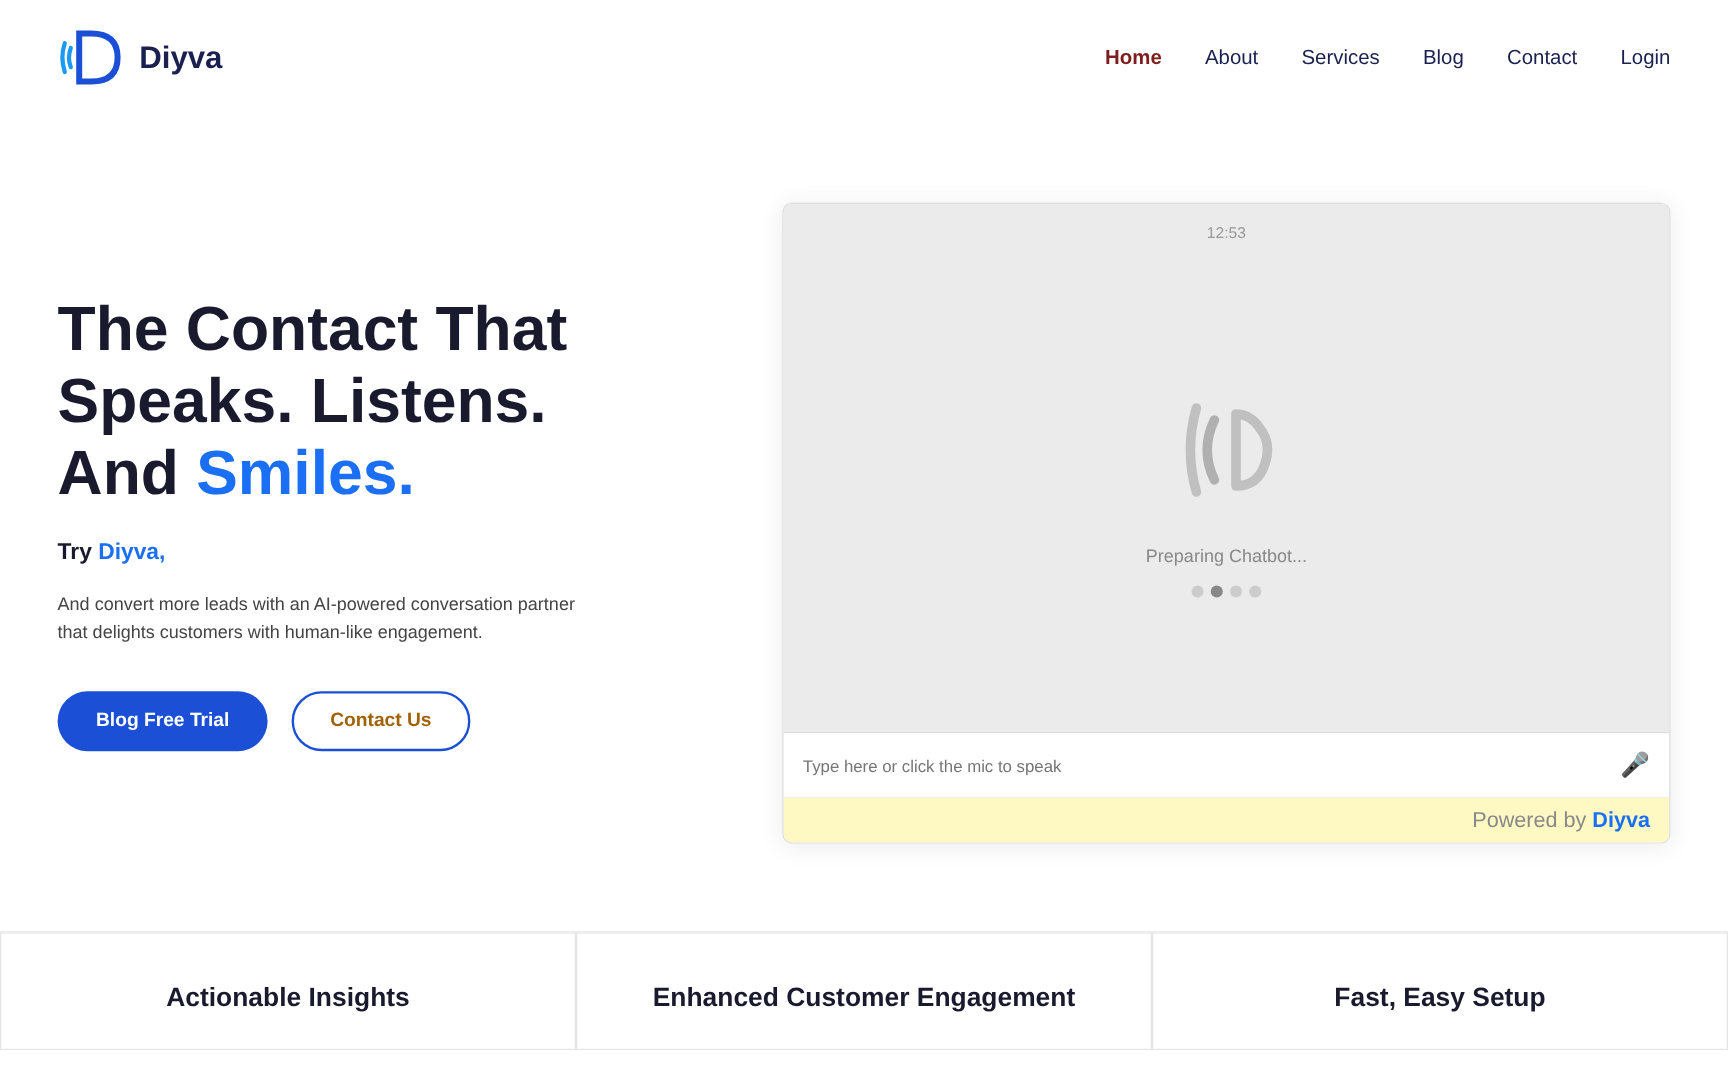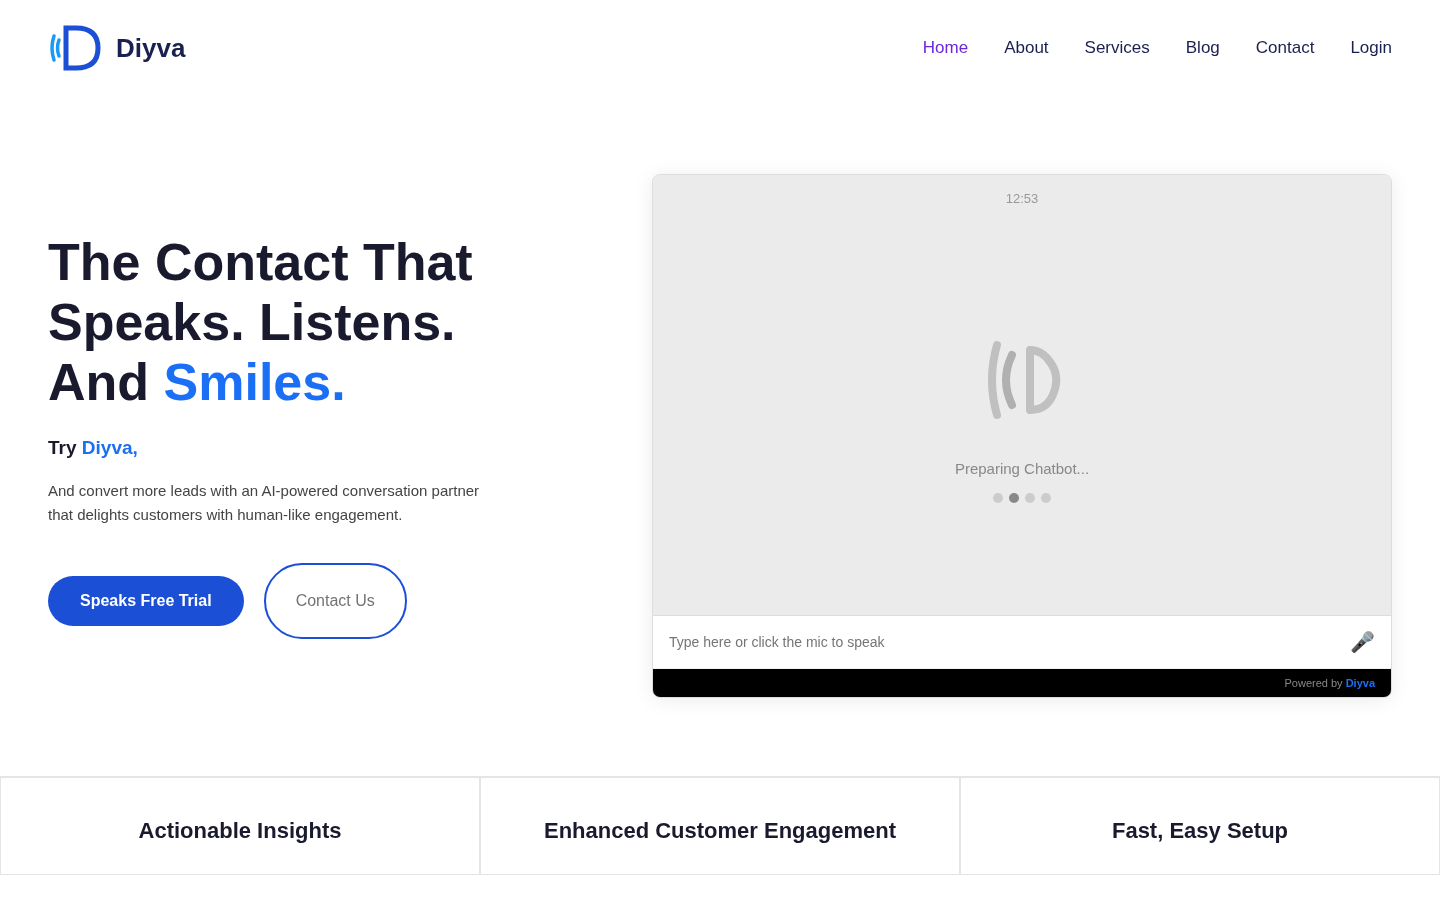--- a/index.html
+++ b/index.html
@@ -35,22 +35,22 @@
       gap: 36px;
       list-style: none;
     }
     .nav-links a {
       text-decoration: none;
       font-size: 17px;
       color: #1a2050;
       font-weight: 500;
     }
     .nav-links a.active {
-      color: #6d28d9;
-      font-weight: 400;
+      color: #7f1d1d;
+      font-weight: 700;
     }
 
     
     .hero {
       display: flex;
       align-items: center;
       justify-content: space-between;
       padding: 60px 48px 60px 48px;
       min-height: 680px;
     }
@@ -99,26 +99,26 @@
       color: #fff;
       border: none;
       border-radius: 50px;
       padding: 16px 32px;
       font-size: 16px;
       font-weight: 700;
       cursor: pointer;
     }
     .btn-outline {
       background: transparent;
-      color: #737373;
+      color: #a16207;
       border: 2px solid #1a4fd6;
       border-radius: 50px;
-      padding: 27px 30px;
+      padding: 14px 30px;
       font-size: 16px;
-      font-weight: 400;
+      font-weight: 700;
       cursor: pointer;
     }
 
     
     .hero-right {
       flex: 0 0 auto;
       width: 740px;
       margin-left: 40px;
     }
     .chatbot-widget {
@@ -184,24 +184,24 @@
       outline: none;
       font-size: 14px;
       color: #aaa;
       background: transparent;
     }
     .chatbot-mic {
       color: #aaa;
       font-size: 20px;
     }
     .chatbot-footer {
-      background: #000000;
+      background: #fef9c3;
       padding: 8px 16px;
       text-align: right;
-      font-size: 11px;
+      font-size: 18px;
       color: #888;
       border-top: 1px solid #f0f0f0;
     }
     .chatbot-footer .blue {
       color: #1a6ff5;
       font-weight: 600;
     }
 
     
     .bottom-cards {
@@ -265,21 +265,21 @@
     <h1 class="hero-title">
       <span>The Contact That</span><br>
       <span class="bold">Speaks. Listens.</span><br>
       <span>And </span><span class="blue">Smiles.</span>
     </h1>
     <p class="hero-subtitle">
       <span>Try </span><span class="blue">Diyva,</span>
     </p>
     <p class="hero-desc">And convert more leads with an AI-powered conversation partner that delights customers with human-like engagement.</p>
     <div class="hero-buttons">
-      <button class="btn-primary">Speaks Free Trial</button>
+      <button class="btn-primary">Blog Free Trial</button>
       <button class="btn-outline">Contact Us</button>
     </div>
   </div>
 
   <div class="hero-right">
     <div class="chatbot-widget">
       <div class="chatbot-body">
         <span class="chatbot-time">12:53</span>
 
         <svg class="chatbot-logo-icon" viewBox="0 0 120 120" fill="none" xmlns="http://www.w3.org/2000/svg">

